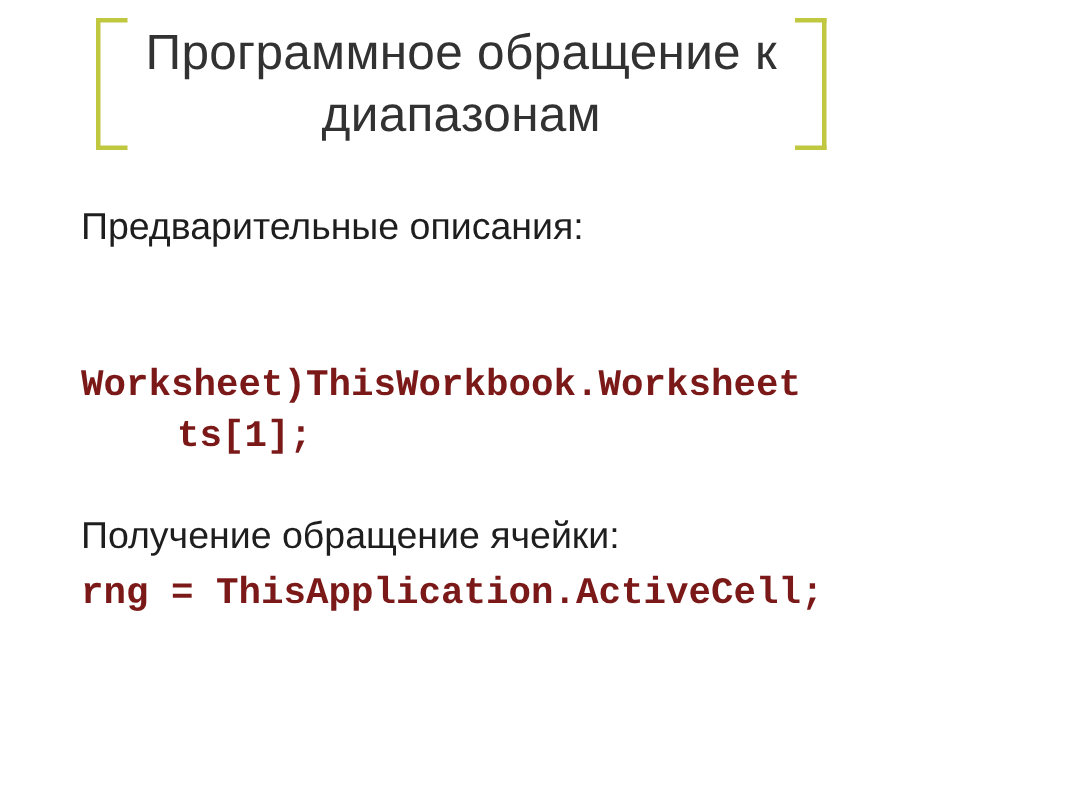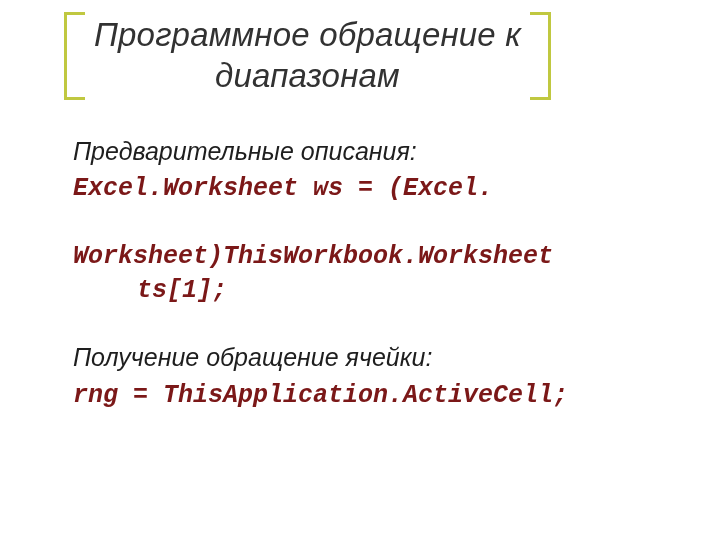--- a/index.html
+++ b/index.html
@@ -9,21 +9,20 @@
     height: 540px;
     background: #ffffff;
     font-family: Arial, "Helvetica Neue", Helvetica, sans-serif;
     overflow: hidden;
   }
   .slide {
     position: relative;
     width: 615px;
     height: 540px;
     box-sizing: border-box;
-    font-style: italic;
   }
   .title-wrap {
     position: relative;
     padding-top: 14px;
     padding-bottom: 12px;
     text-align: center;
   }
   .title {
     display: inline-block;
     font-size: 33px;
@@ -57,21 +56,20 @@
   .bracket.left .br-vert { left: 0; }
   .bracket.left .br-top { top: 0; left: 0; }
   .bracket.left .br-bot { bottom: 0; left: 0; }
   .bracket.right { right: 64px; }
   .bracket.right .br-vert { right: 0; }
   .bracket.right .br-top { top: 0; right: 0; }
   .bracket.right .br-bot { bottom: 0; right: 0; }
 
   .body {
     padding: 26px 40px 0 54px;
-    margin-left: 19px;
   }
   .para {
     font-size: 25px;
     line-height: 1.35;
     margin: 0 0 4px 0;
     color: #1e1e1e;
     font-weight: 400;
   }
   .para.bold-ish {
     color: #1e1e1e;
@@ -108,19 +106,19 @@
     <div class="title">Программное обращение к диапазонам</div>
     <div class="bracket right">
       <div class="br-top"></div>
         <div class="br-vert"></div>
         <div class="br-bot"></div>
     </div>
   </div>
 
   <div class="body">
     <p class="para bold-ish">Предварительные описания:</p>
-    <p class="code"><span>Excel.Worksheet ws = (Excel.</span><br><span class="indent"></span><span>Worksheet)ThisWorkbook.Worksheet</span><br><span class="indent"></span><span>ts[1];</span></p>
+    <p class="code"><br><span class="indent"></span><span>Worksheet)ThisWorkbook.Worksheet</span><br><span class="indent"></span><span>ts[1];</span></p>
     <div class="gap"></div>
     <p class="para bold-ish">Получение обращение ячейки:</p>
     <p class="code">rng = ThisApplication.ActiveCell;</p>
   </div>
 
 </div>
 
 </body></html>

